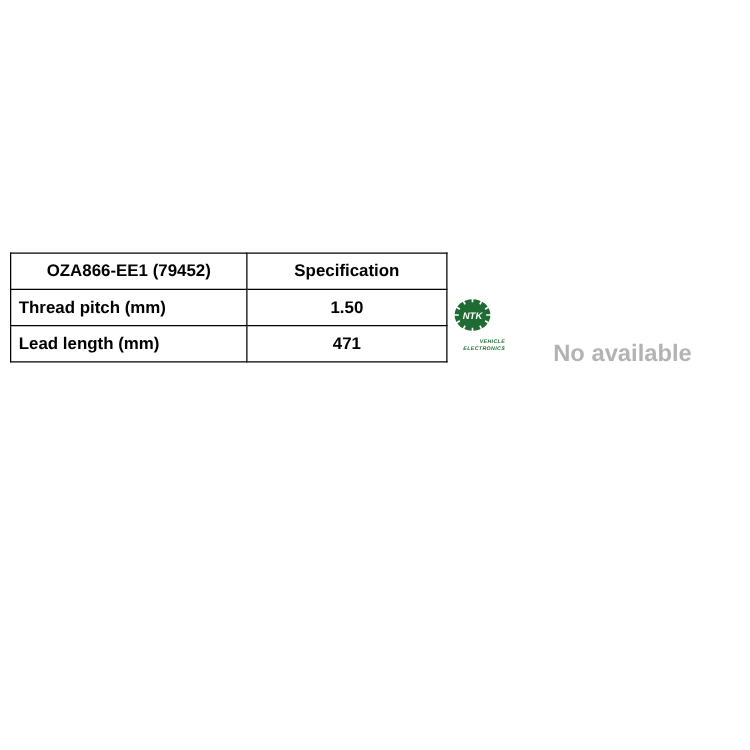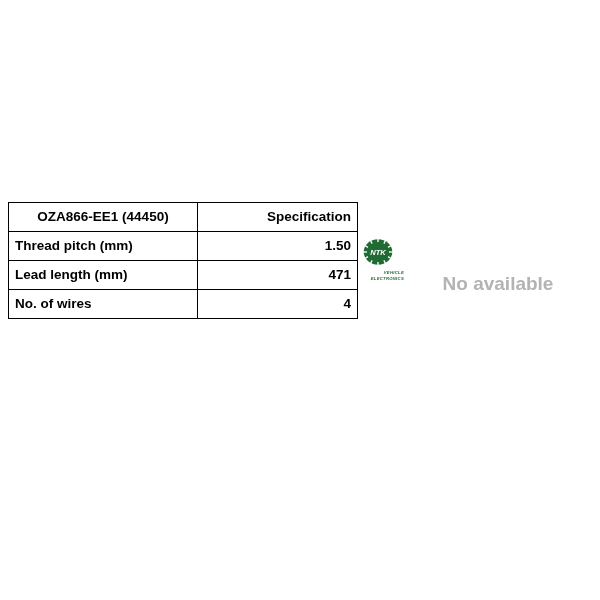--- a/index.html
+++ b/index.html
@@ -37,21 +37,21 @@
     font-weight: bold;
     color: #000000;
     line-height: 1.1;
   }
   .spec-table .col-label {
     width: 176px;
     text-align: left;
   }
   .spec-table .col-value {
     width: 147px;
-    text-align: right;
+    text-align: center;
     margin-top: 43px;
   }
   .spec-table tr.header-row td {
     font-weight: bold;
   }
   .spec-table tr.header-row .col-label {
     text-align: center;
   }
 
   
@@ -103,34 +103,30 @@
   }
 </style>
 </head>
 <body>
 
 <div class="canvas">
 
   <table class="spec-table">
     <tbody>
       <tr class="header-row">
-        <td class="col-label">OZA866-EE1 (44450)</td>
+        <td class="col-label">OZA866-EE1 (79452)</td>
         <td class="col-value">Specification</td>
       </tr>
       <tr>
         <td class="col-label">Thread pitch (mm)</td>
         <td class="col-value">1.50</td>
       </tr>
       <tr>
         <td class="col-label">Lead length (mm)</td>
         <td class="col-value">471</td>
-      </tr>
-      <tr>
-        <td class="col-label">No. of wires</td>
-        <td class="col-value">4</td>
       </tr>
     </tbody>
   </table>
 
   <div class="logo-wrap">
     <svg class="logo-mark" viewBox="0 0 40 38">
       <g fill="#1f6b33">
         <ellipse cx="20" cy="19" rx="17" ry="15"></ellipse>
         <g stroke="#ffffff" stroke-width="1.6">
           <line x1="20" y1="3" x2="20" y2="7"></line>

